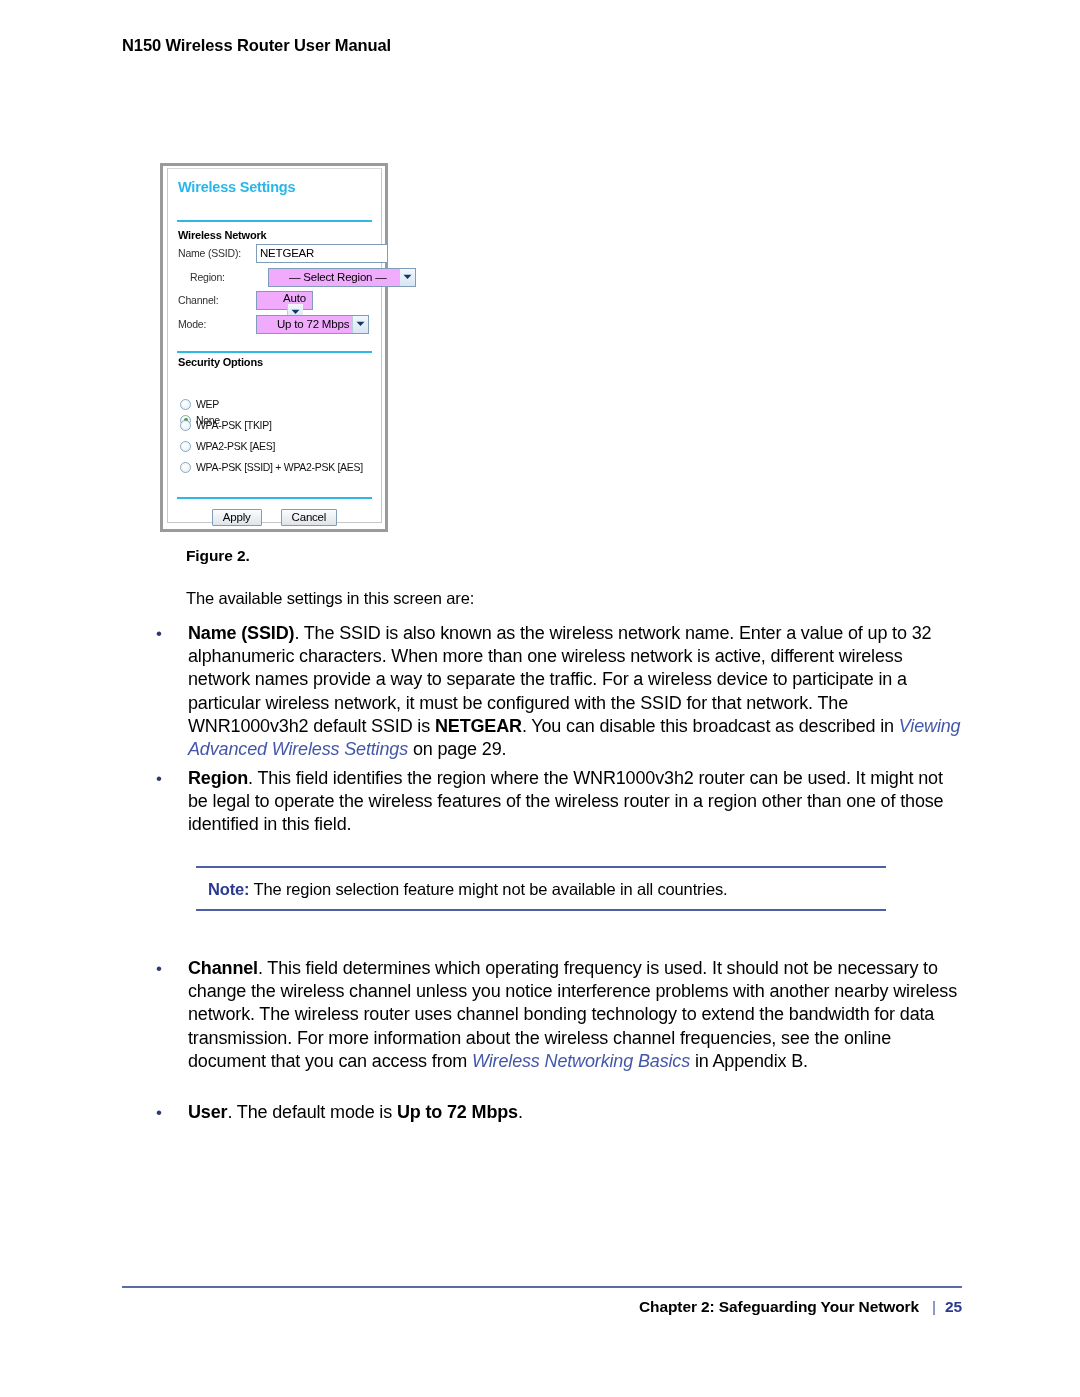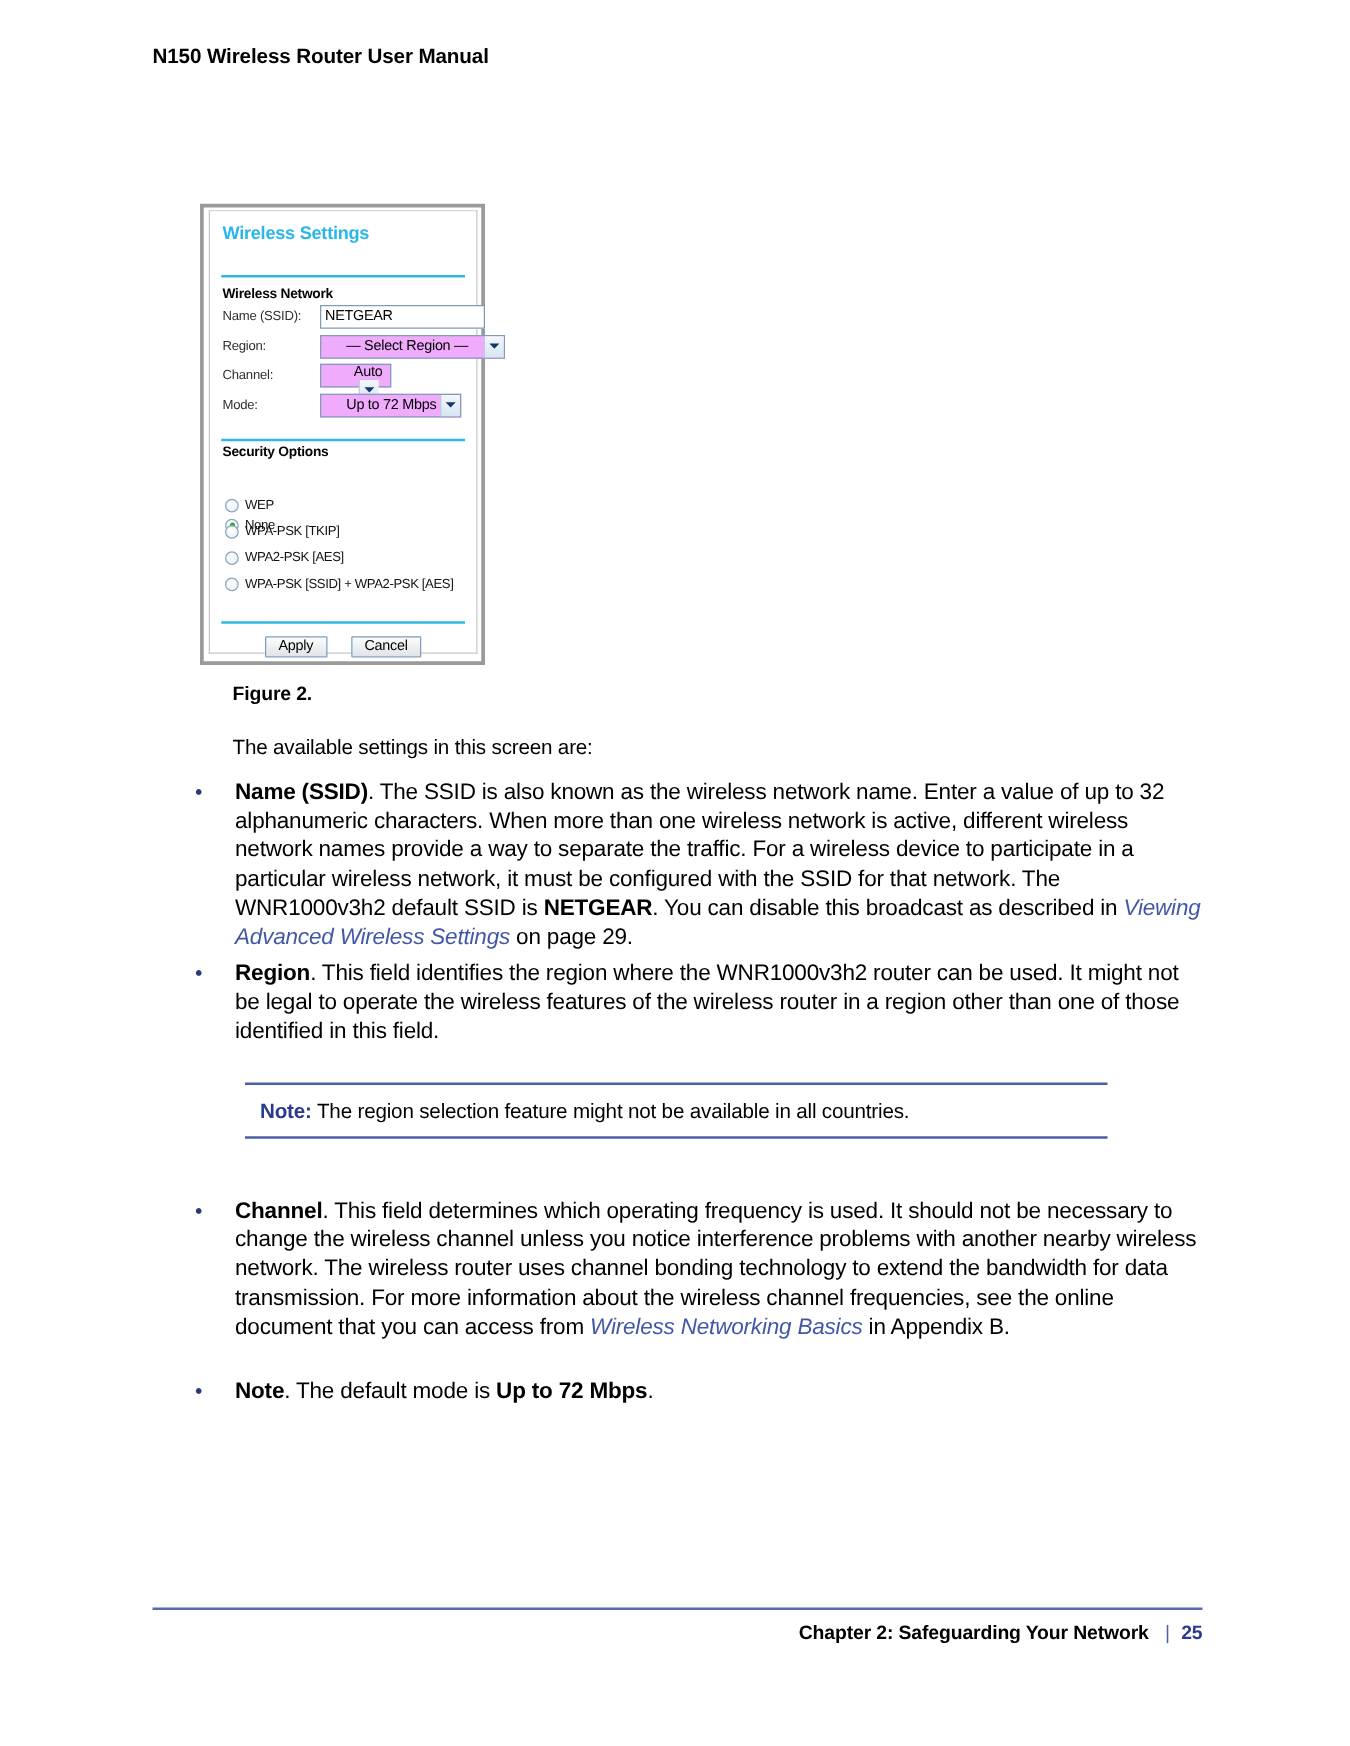--- a/index.html
+++ b/index.html
@@ -306,21 +306,21 @@
 
     <div class="rf-rule r1"></div>
 
     <div class="rf-section-label rf-sl-network">Wireless Network</div>
 
     <div class="rf-row" style="top:74px;">
       <span class="rf-row-label">Name (SSID):</span>
       <span class="rf-field text-input">NETGEAR</span>
     </div>
 
-    <div class="rf-row" style="top:98px;">
+    <div class="rf-row" style="top:98px;margin-left:12px;">
       <span class="rf-row-label">Region:</span>
       <span class="rf-select" style="width:148px;">
         <span class="sel-text">— Select Region —</span>
         <span class="rf-arrow">
           <svg width="9" height="6" viewBox="0 0 9 6">
               <path d="M0.5 0.8 L4.5 5 L8.5 0.8 Z" fill="#12356b"></path>
             </svg>
         </span>
       </span>
     </div>
@@ -414,21 +414,21 @@
 <div class="bullet-block" style="top:957px;">
   <div class="bullet-row">
     <span class="bullet-mark">•</span>
     <span class="bullet-text"><b>Channel</b><span>. This field determines which operating frequency is used. It should not be necessary to change the wireless channel unless you notice interference problems with another nearby wireless network. The wireless router uses channel bonding technology to extend the bandwidth for data transmission. For more information about the wireless channel frequencies, see the online document that you can access from </span><span class="xref">Wireless Networking Basics</span><span> in Appendix B.</span></span>
   </div>
 </div>
 
 <div class="bullet-block" style="top:1101px;">
   <div class="bullet-row">
     <span class="bullet-mark">•</span>
-    <span class="bullet-text"><b>Note</b><span>. The default mode is </span><b>Up to 72 Mbps</b><span>.</span></span>
+    <span class="bullet-text"><b>User</b><span>. The default mode is </span><b>Up to 72 Mbps</b><span>.</span></span>
   </div>
 </div>
 
 <div class="footer-rule"></div>
 <div class="footer-text">
   <span>Chapter 2:  Safeguarding Your Network</span>
   <span class="footer-sep">|</span>
   <span class="footer-page">25</span>
 </div>
 

